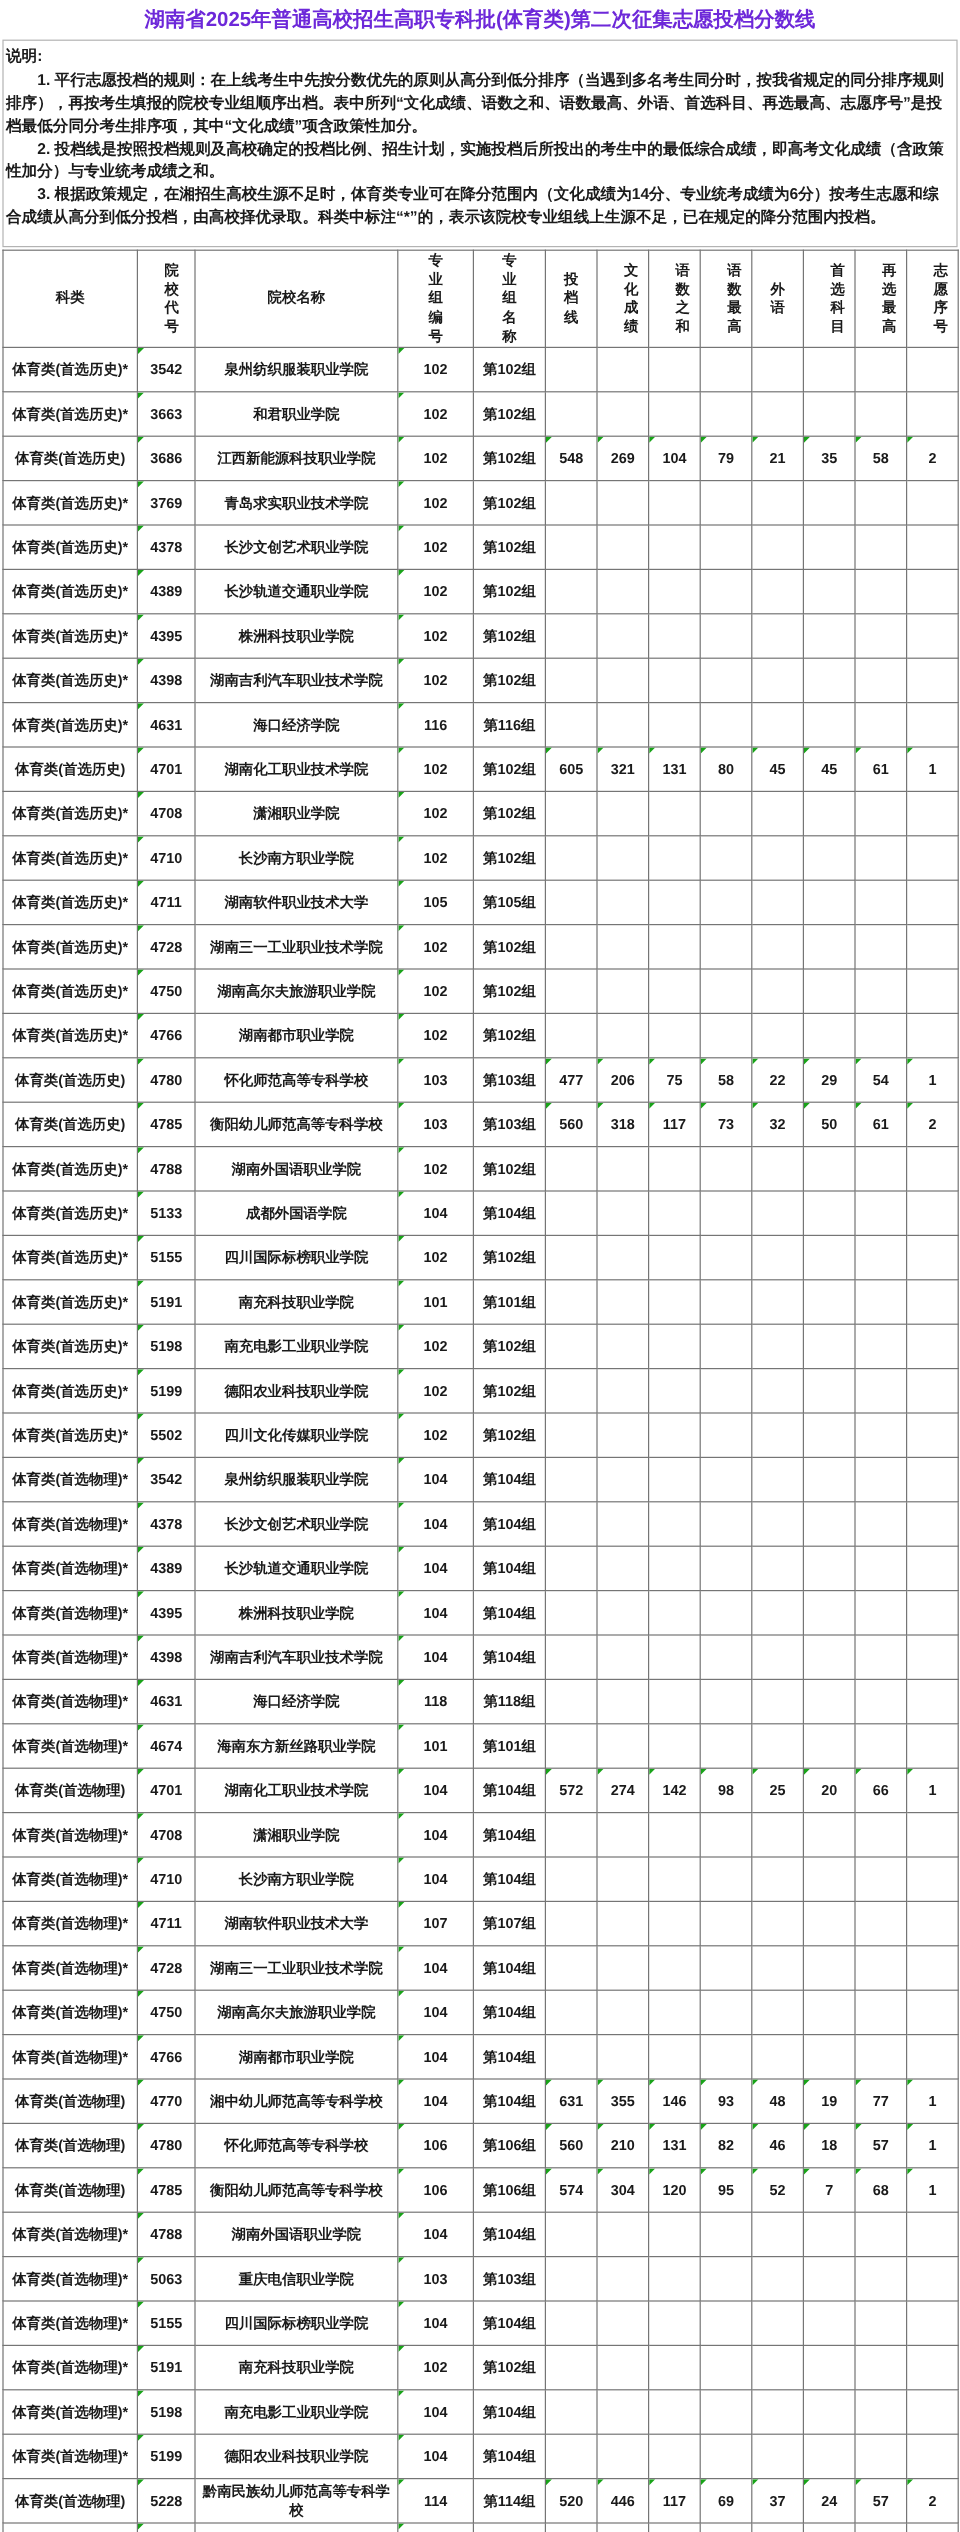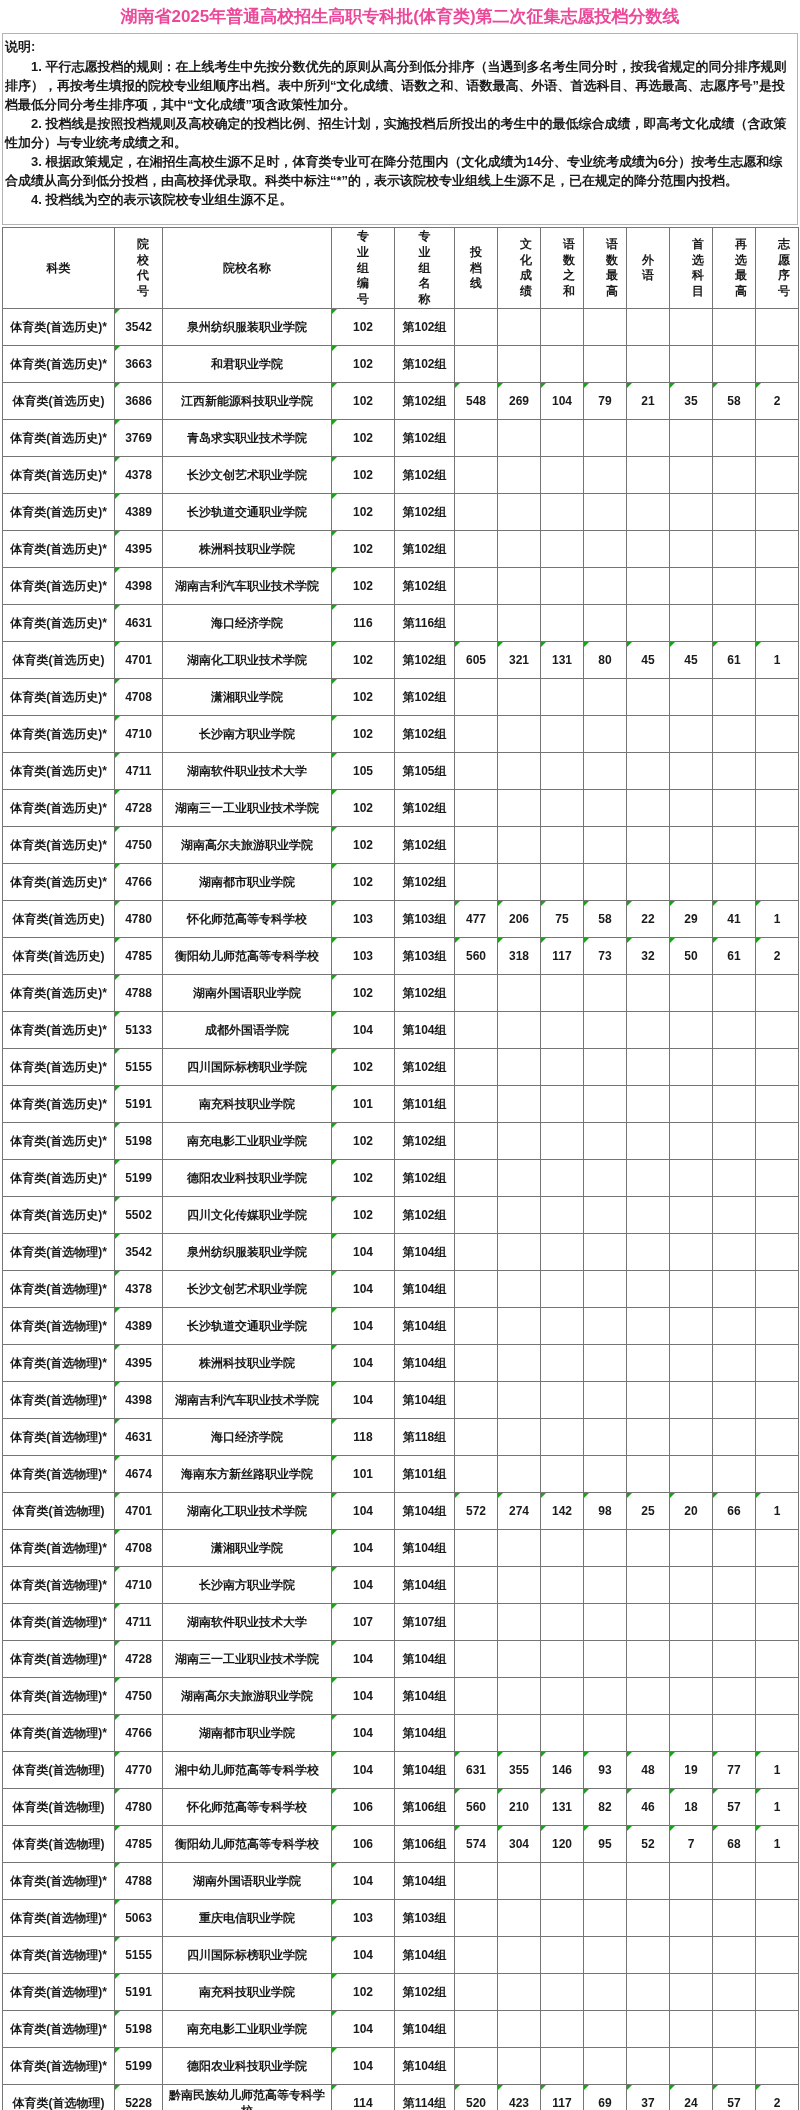--- a/index.html
+++ b/index.html
@@ -51,28 +51,27 @@
     position:absolute;
     top:0;left:0;
     border-top:5px solid var(--tri-green,#19a319);
     border-right:5px solid transparent;
     width:0;height:0;
   }
 </style>
 </head>
 <body>
 
-<div class="page-title" style="color: #ec4899;">湖南省2025年普通高校招生高职专科批(体育类)第二次征集志愿投档分数线</div>
+<div class="page-title" style="color: #6d28d9;">湖南省2025年普通高校招生高职专科批(体育类)第二次征集志愿投档分数线</div>
 
 <div class="notes-box">
   <p class="notes-label">说明:</p>
   <p>1. 平行志愿投档的规则：在上线考生中先按分数优先的原则从高分到低分排序（当遇到多名考生同分时，按我省规定的同分排序规则排序），再按考生填报的院校专业组顺序出档。表中所列“文化成绩、语数之和、语数最高、外语、首选科目、再选最高、志愿序号”是投档最低分同分考生排序项，其中“文化成绩”项含政策性加分。</p>
   <p>2. 投档线是按照投档规则及高校确定的投档比例、招生计划，实施投档后所投出的考生中的最低综合成绩，即高考文化成绩（含政策性加分）与专业统考成绩之和。</p>
   <p>3. 根据政策规定，在湘招生高校生源不足时，体育类专业可在降分范围内（文化成绩为14分、专业统考成绩为6分）按考生志愿和综合成绩从高分到低分投档，由高校择优录取。科类中标注“*”的，表示该院校专业组线上生源不足，已在规定的降分范围内投档。</p>
-  <p>4. 投档线为空的表示该院校专业组生源不足。</p>
 </div>
 
 <table>
   <colgroup>
     <col style="width:112px">
       <col style="width:48px">
       <col style="width:169px">
     <col style="width:63px">
       <col style="width:60px">
     <col style="width:43px">
@@ -347,21 +346,21 @@
         <td class="tri">4780</td>
         <td>怀化师范高等专科学校</td>
         <td class="tri">103</td>
         <td>第103组</td>
         <td class="tri">477</td>
         <td class="tri">206</td>
         <td class="tri">75</td>
         <td class="tri">58</td>
         <td class="tri">22</td>
         <td class="tri">29</td>
-        <td class="tri">41</td>
+        <td class="tri">54</td>
         <td class="tri">1</td>
       </tr>
       <tr>
         <td>体育类(首选历史)</td>
         <td class="tri">4785</td>
         <td>衡阳幼儿师范高等专科学校</td>
         <td class="tri">103</td>
         <td>第103组</td>
         <td class="tri">560</td>
         <td class="tri">318</td>
@@ -822,21 +821,21 @@
         <td></td>
         <td></td>
       </tr>
       <tr>
         <td>体育类(首选物理)</td>
         <td class="tri">5228</td>
         <td>黔南民族幼儿师范高等专科学校</td>
         <td class="tri">114</td>
         <td>第114组</td>
         <td class="tri">520</td>
-        <td class="tri">423</td>
+        <td class="tri">446</td>
         <td class="tri">117</td>
         <td class="tri">69</td>
         <td class="tri">37</td>
         <td class="tri">24</td>
         <td class="tri">57</td>
         <td class="tri">2</td>
       </tr>
       <tr>
         <td>体育类(首选物理)*</td>
         <td class="tri">5267</td>

